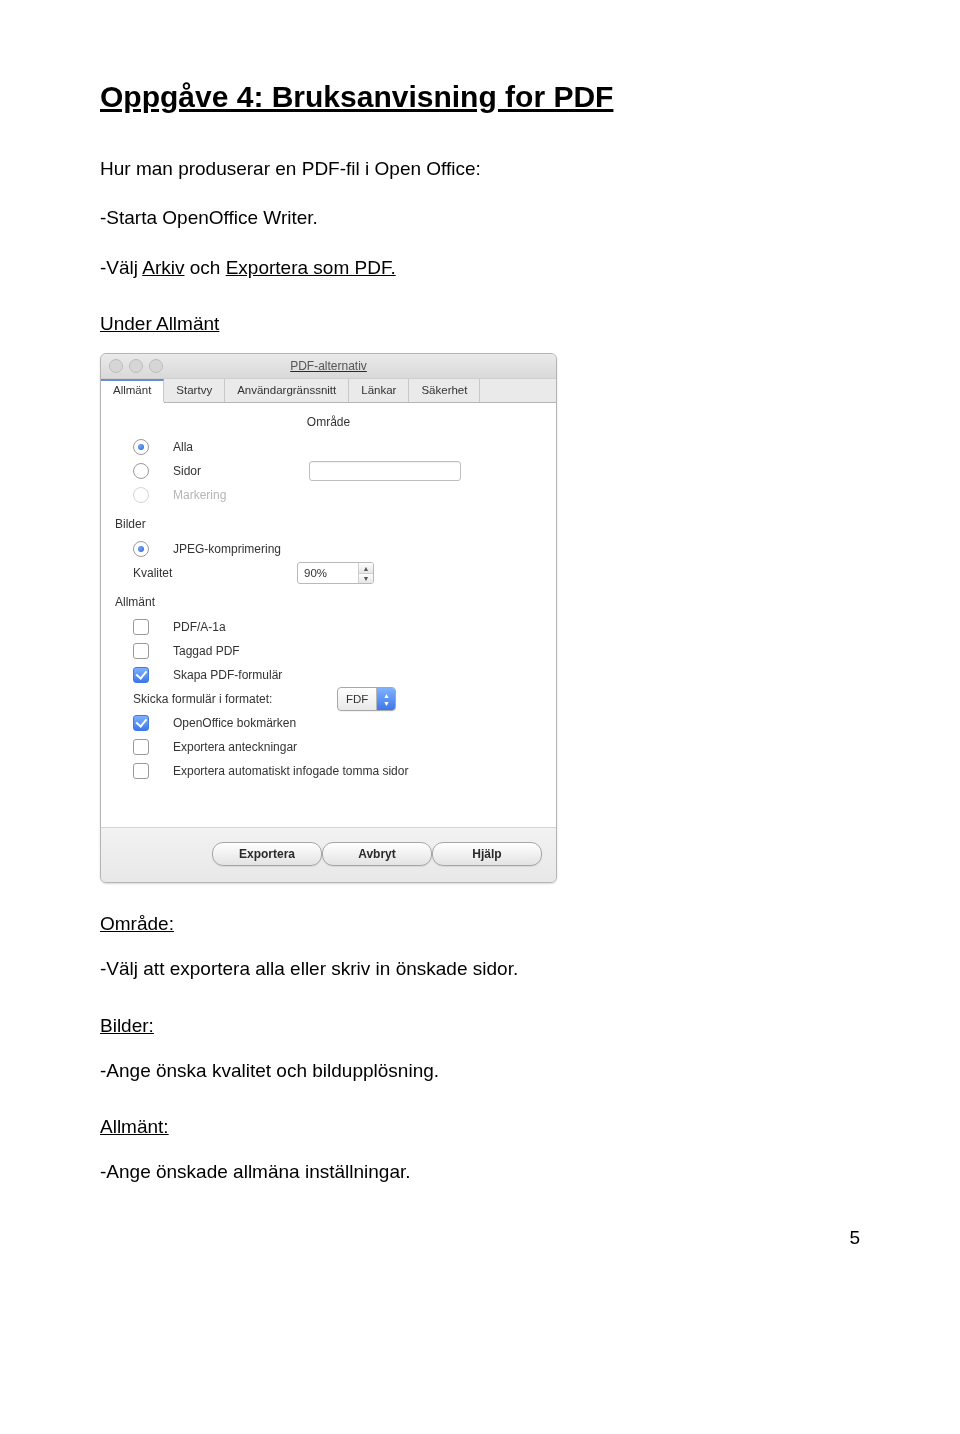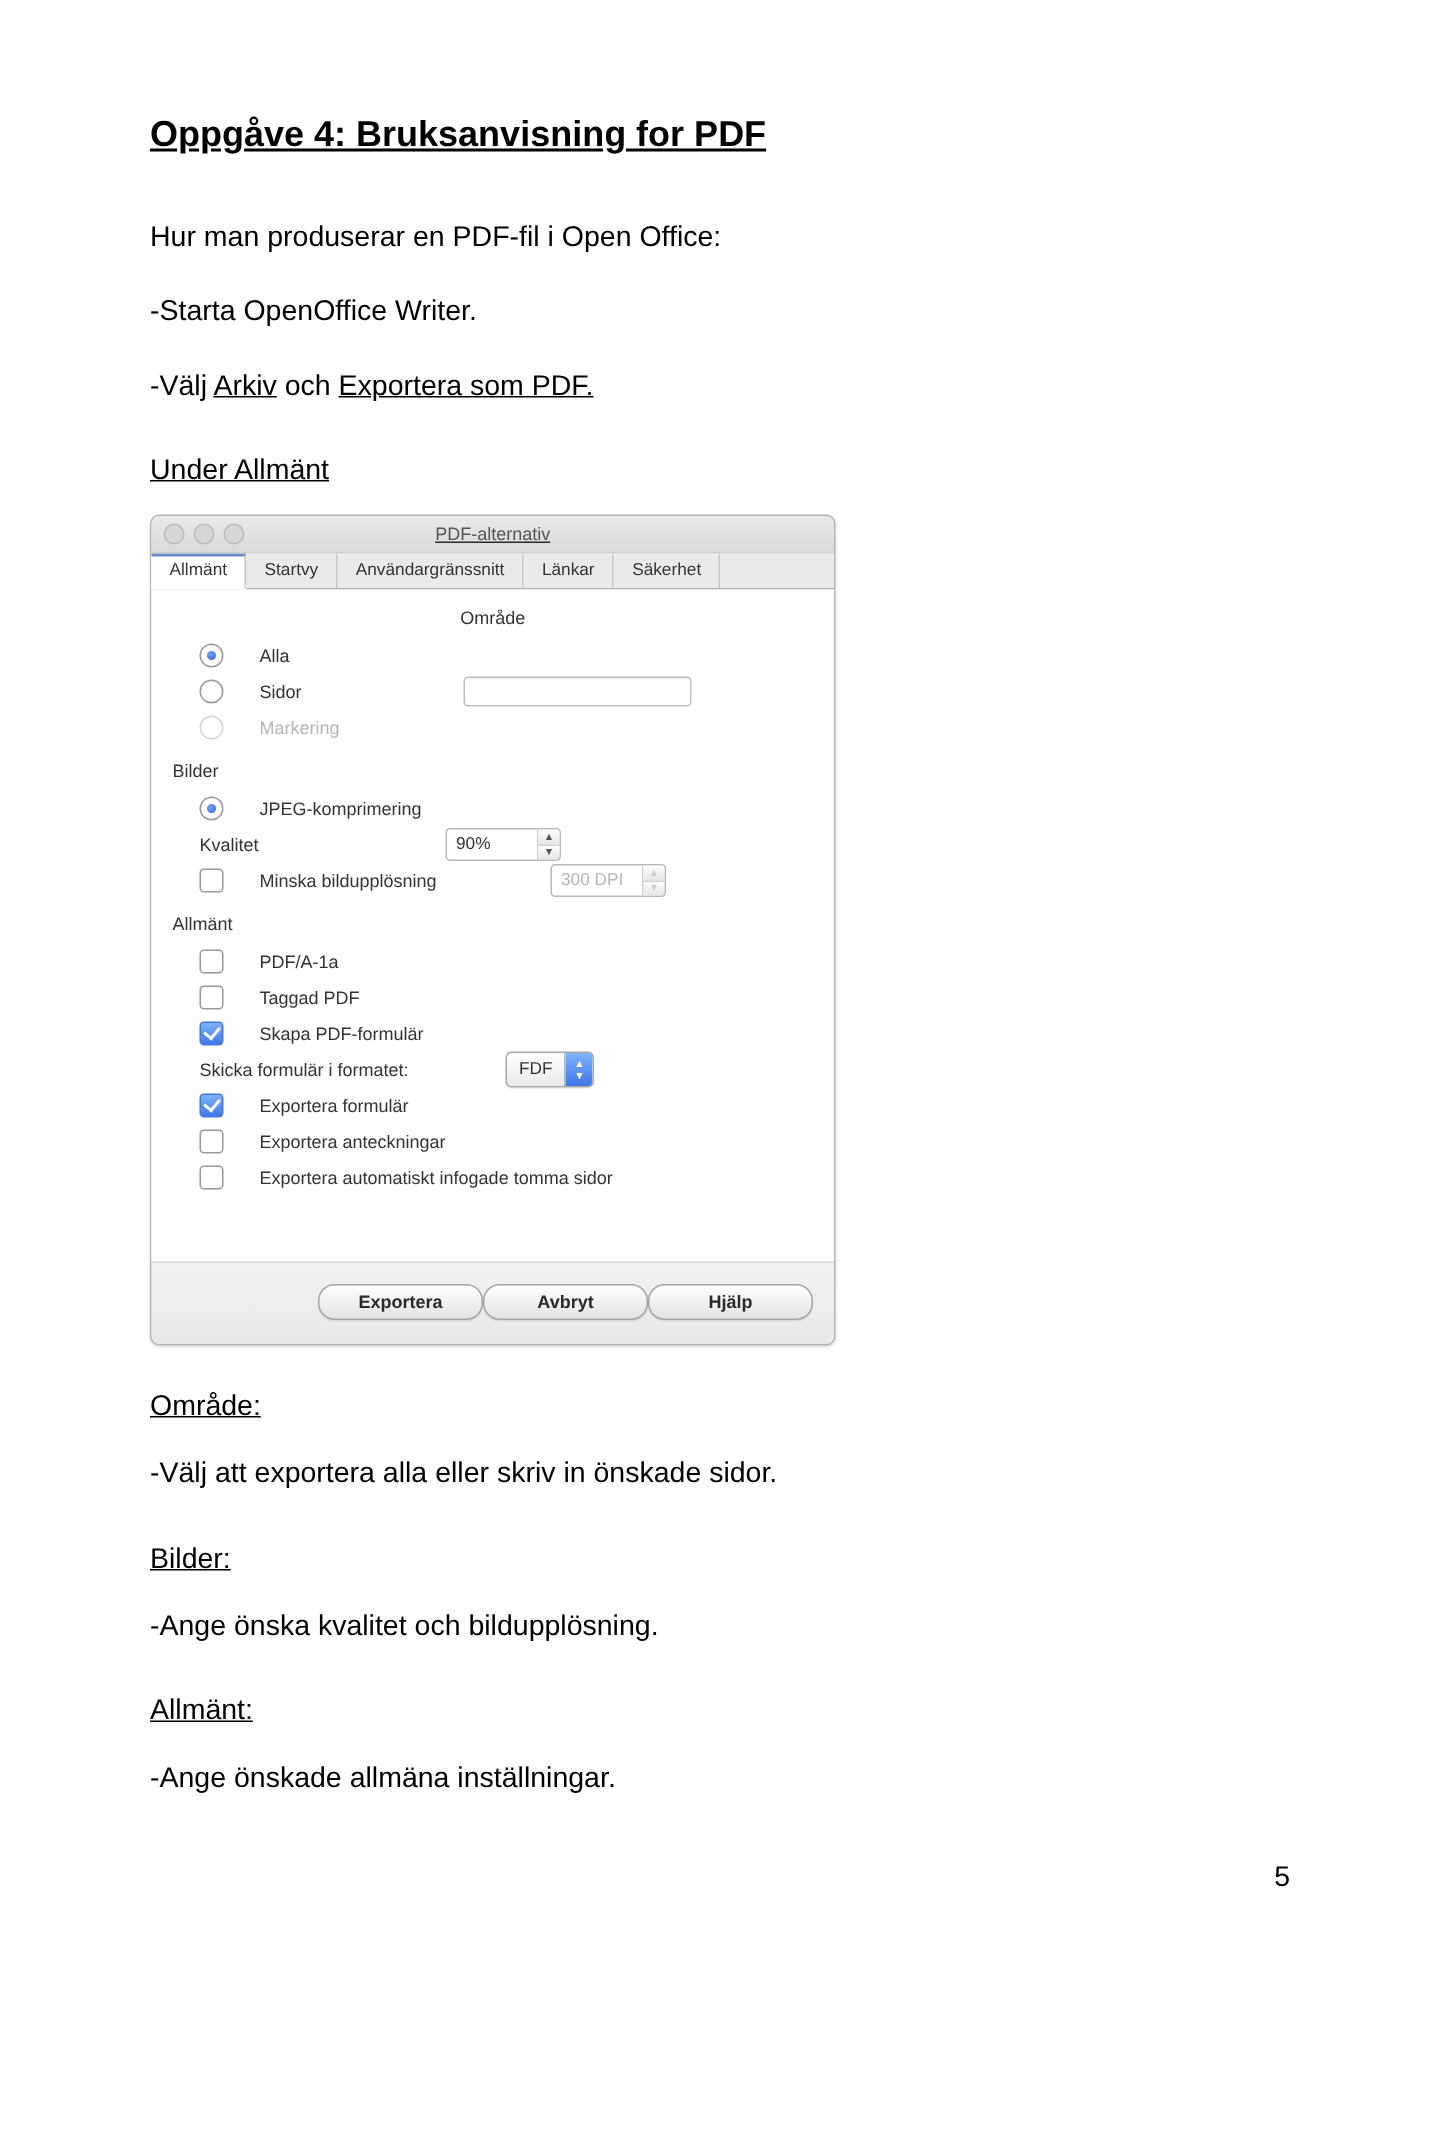--- a/index.html
+++ b/index.html
@@ -6,21 +6,21 @@
     margin: 0;
     padding: 0;
     font-family: Arial, Helvetica, sans-serif;
     background: #fff;
     width: 960px;
   }
   .page {
     padding: 60px 100px 40px 100px;
   }
   .doc-title {
-    font-size: 24px;
+    font-size: 30px;
     font-weight: bold;
     text-decoration: underline;
     margin-bottom: 40px;
   }
   .para {
     font-size: 19px;
     line-height: 1.6;
     margin-bottom: 6px;
   }
   .underline { text-decoration: underline; }
@@ -272,31 +272,20 @@
           <span style="width:140px;">Kvalitet</span>
           <span class="spinbox">
             <span class="val">90%</span>
             <span class="steppers">
               <span class="stepper">▲</span>
               <span class="stepper">▼</span>
             </span>
           </span>
         </div>
 
-        <div class="row">
-          <span class="checkbox"></span>
-          <span style="width:170px;">Minska bildupplösning</span>
-          <span class="spinbox disabled">
-            <span class="val">300 DPI</span>
-            <span class="steppers">
-              <span class="stepper">▲</span>
-              <span class="stepper">▼</span>
-            </span>
-          </span>
-        </div>
 
         <div class="group-label">Allmänt</div>
 
         <div class="row">
           <span class="checkbox"></span>
           <span>PDF/A-1a</span>
         </div>
 
         <div class="row">
           <span class="checkbox"></span>
@@ -314,21 +303,21 @@
             <span class="pv">FDF</span>
             <span class="pend">
                 <span>▲</span>
                 <span>▼</span>
               </span>
           </span>
         </div>
 
         <div class="row">
           <span class="checkbox checked"></span>
-          <span>Exportera formulär</span>
+          <span>OpenOffice bokmärken</span>
         </div>
 
         <div class="row">
           <span class="checkbox"></span>
           <span>Exportera anteckningar</span>
         </div>
 
         <div class="row">
           <span class="checkbox"></span>
           <span>Exportera automatiskt infogade tomma sidor</span>

